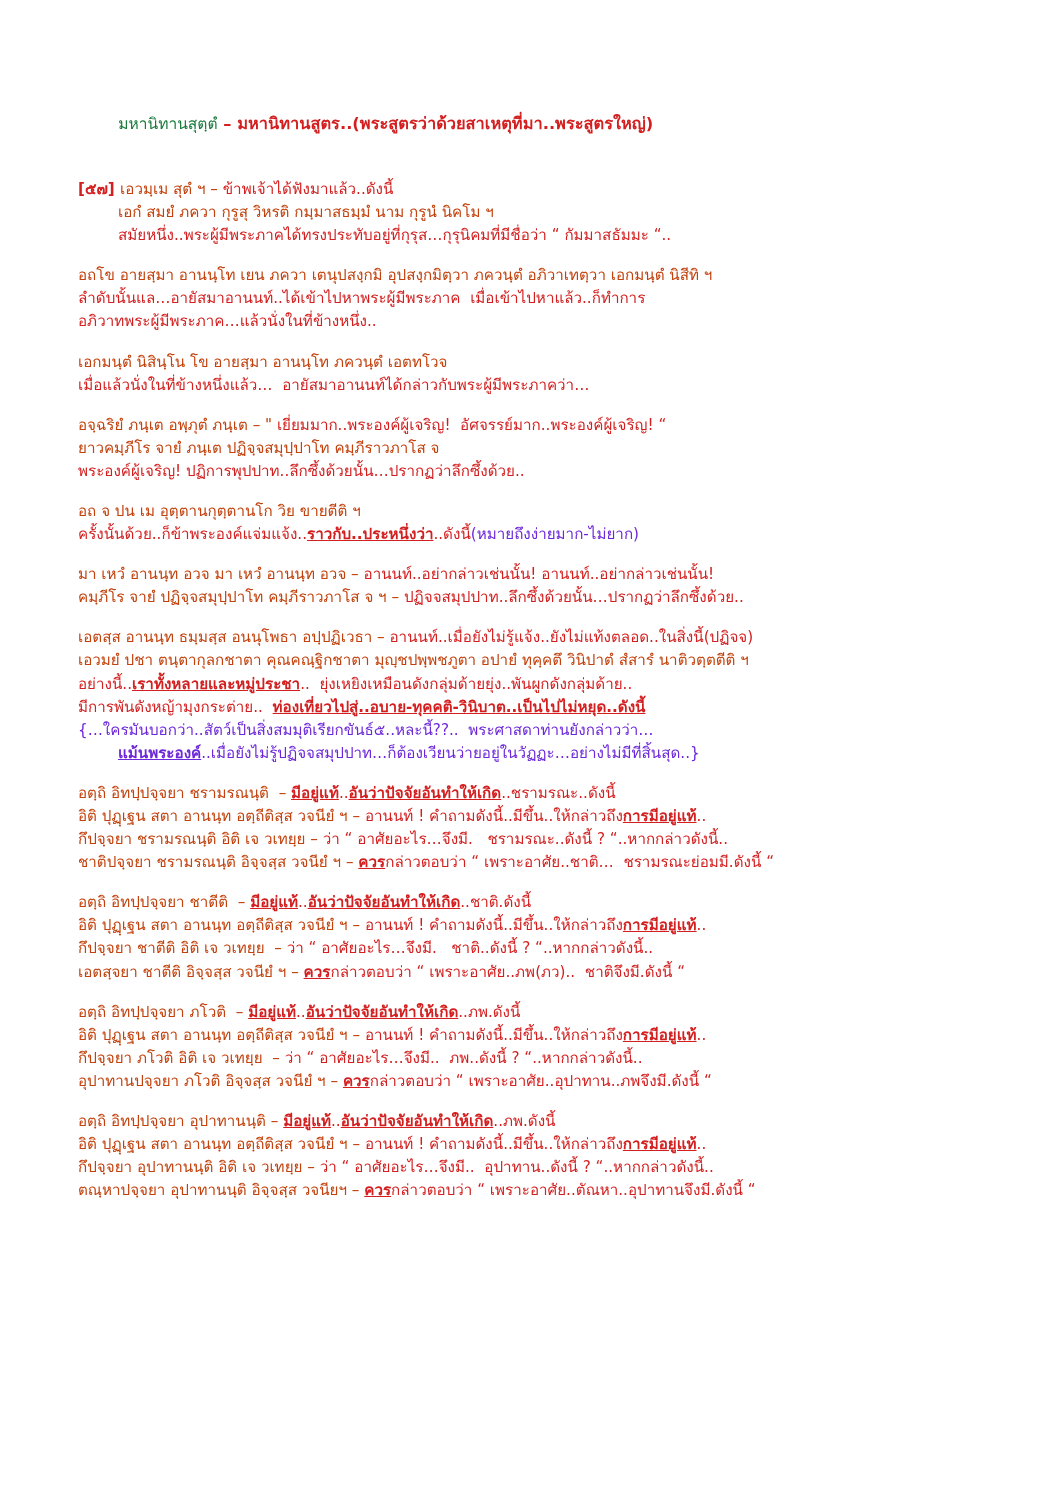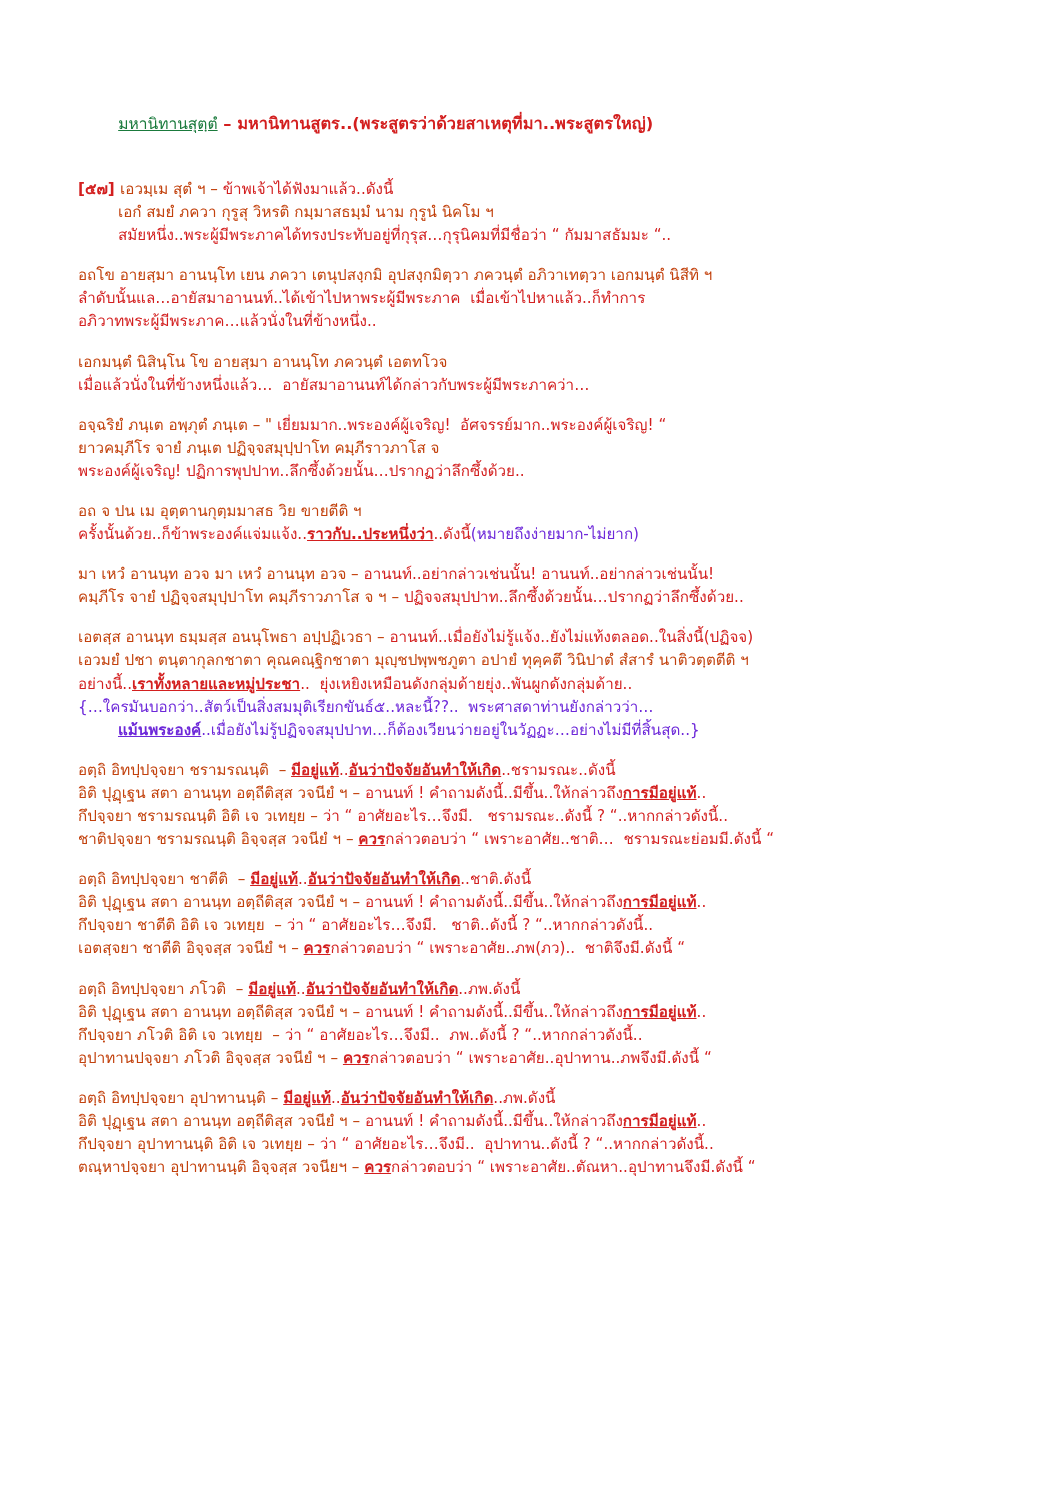--- a/index.html
+++ b/index.html
@@ -42,21 +42,20 @@
 
   .title-line { font-size: 15.8px; }
   .title-main {
     font-weight: bold;
     color: #d31f1f;
     font-size: 16.4px;
   }
   .title-head {
     color: #1a7a3c;
     font-size: 15.6px;
-    text-decoration: underline;
   }
 </style>
 </head>
 <body>
 
 <div class="page">
 
   <div class="doc">
 
     <div class="blk title-line">
@@ -79,31 +78,32 @@
         <div class="blk">
           <div class="ln"><span class="c-green">เอกมนฺตํ นิสินฺโน โข อายสฺมา อานนฺโท ภควนฺตํ เอตทโวจ</span></div>
           <div class="ln"><span class="c-red">เมื่อแล้วนั่งในที่ข้างหนึ่งแล้ว…  อายัสมาอานนท์ได้กล่าวกับพระผู้มีพระภาคว่า…</span></div>
         </div>
         <div class="blk">
           <div class="ln"><span class="c-green">อจฺฉริยํ ภนฺเต อพฺภุตํ ภนฺเต – " </span><span class="c-red">เยี่ยมมาก..พระองค์ผู้เจริญ!  อัศจรรย์มาก..พระองค์ผู้เจริญ! “</span></div>
           <div class="ln"><span class="c-green">ยาวคมฺภีโร จายํ ภนฺเต ปฏิจฺจสมุปฺปาโท คมฺภีราวภาโส จ</span></div>
           <div class="ln"><span class="c-red">พระองค์ผู้เจริญ! ปฏิการพุปปาท..ลึกซึ้งด้วยนั้น…ปรากฏว่าลึกซึ้งด้วย..</span></div>
         </div>
         <div class="blk">
-          <div class="ln"><span class="c-green">อถ จ ปน เม อุตฺตานกุตฺมมาสธ วิย ขายตีติ ฯ</span></div>
+          <div class="ln"><span class="c-green">อถ จ ปน เม อุตฺตานกุตฺตานโก วิย ขายตีติ ฯ</span></div>
           <div class="ln"><span class="c-red">ครั้งนั้นด้วย..ก็ข้าพระองค์แจ่มแจ้ง..</span><span class="c-red bu">ราวกับ..ประหนึ่งว่า</span><span class="c-red">..ดังนี้</span><span class="c-teal">(หมายถึงง่ายมาก-ไม่ยาก)</span></div>
         </div>
         <div class="blk">
           <div class="ln"><span class="c-green">มา เหวํ อานนฺท อวจ มา เหวํ อานนฺท อวจ – </span><span class="c-red">อานนท์..อย่ากล่าวเช่นนั้น! อานนท์..อย่ากล่าวเช่นนั้น!</span></div>
           <div class="ln"><span class="c-green">คมฺภีโร จายํ ปฏิจฺจสมุปฺปาโท คมฺภีราวภาโส จ ฯ – </span><span class="c-red">ปฏิจจสมุปปาท..ลึกซึ้งด้วยนั้น…ปรากฏว่าลึกซึ้งด้วย..</span></div>
         </div>
         <div class="blk">
           <div class="ln"><span class="c-green">เอตสฺส อานนฺท ธมฺมสฺส อนนุโพธา อปฺปฏิเวธา – </span><span class="c-red">อานนท์..เมื่อยังไม่รู้แจ้ง..ยังไม่แท้งตลอด..ในสิ่งนี้(ปฏิจจ)</span></div>
           <div class="ln"><span class="c-green">เอวมยํ ปชา ตนฺตากุลกชาตา คุณคณฺฐิกชาตา มุญฺชปพฺพชภูตา อปายํ ทุคฺคตึ วินิปาตํ สํสารํ นาติวตฺตตีติ ฯ</span></div>
           <div class="ln"><span class="c-red">อย่างนี้..</span><span class="c-red bu">เราทั้งหลายและหมู่ประชา</span><span class="c-red">..  ยุ่งเหยิงเหมือนดังกลุ่มด้ายยุ่ง..พันผูกดังกลุ่มด้าย..</span></div>
+          <div class="ln"><span class="c-red">มีการพันดังหญ้ามุงกระต่าย..  </span><span class="c-red bu">ท่องเที่ยวไปสู่..อบาย-ทุคคติ-วินิบาต..เป็นไปไม่หยุด..ดังนี้</span></div>
           <div class="ln"><span class="c-teal">{…ใครมันบอกว่า..สัตว์เป็นสิ่งสมมุติเรียกขันธ์๕..หละนี้??..  พระศาสดาท่านยังกล่าวว่า…</span></div>
           <div class="ln ind1"><span class="c-teal bu">แม้นพระองค์</span><span class="c-teal">..เมื่อยังไม่รู้ปฏิจจสมุปปาท…ก็ต้องเวียนว่ายอยู่ในวัฏฏะ…อย่างไม่มีที่สิ้นสุด..}</span></div>
         </div>
         <div class="blk">
           <div class="ln"><span class="c-green">อตฺถิ อิทปฺปจฺจยา ชรามรณนฺติ  – </span><span class="c-red bu">มีอยู่แท้</span><span class="c-red">..</span><span class="c-red bu">อันว่าปัจจัยอันทำให้เกิด</span><span class="c-red">..ชรามรณะ..ดังนี้</span></div>
           <div class="ln"><span class="c-green">อิติ ปุฏฺเฐน สตา อานนฺท อตฺถีติสฺส วจนียํ ฯ – </span><span class="c-red">อานนท์ ! คำถามดังนี้..มีขึ้น..ให้กล่าวถึง</span><span class="c-red bu">การมีอยู่แท้</span><span class="c-red">..</span></div>
           <div class="ln"><span class="c-green">กึปจฺจยา ชรามรณนฺติ อิติ เจ วเทยฺย – </span><span class="c-red">ว่า “ อาศัยอะไร…จึงมี.   ชรามรณะ..ดังนี้ ? “..หากกล่าวดังนี้..</span></div>
           <div class="ln"><span class="c-green">ชาติปจฺจยา ชรามรณนฺติ อิจฺจสฺส วจนียํ ฯ – </span><span class="c-red bu">ควร</span><span class="c-red">กล่าวตอบว่า “ เพราะอาศัย..ชาติ…  ชรามรณะย่อมมี.ดังนี้ “</span></div>
         </div>
         <div class="blk">

